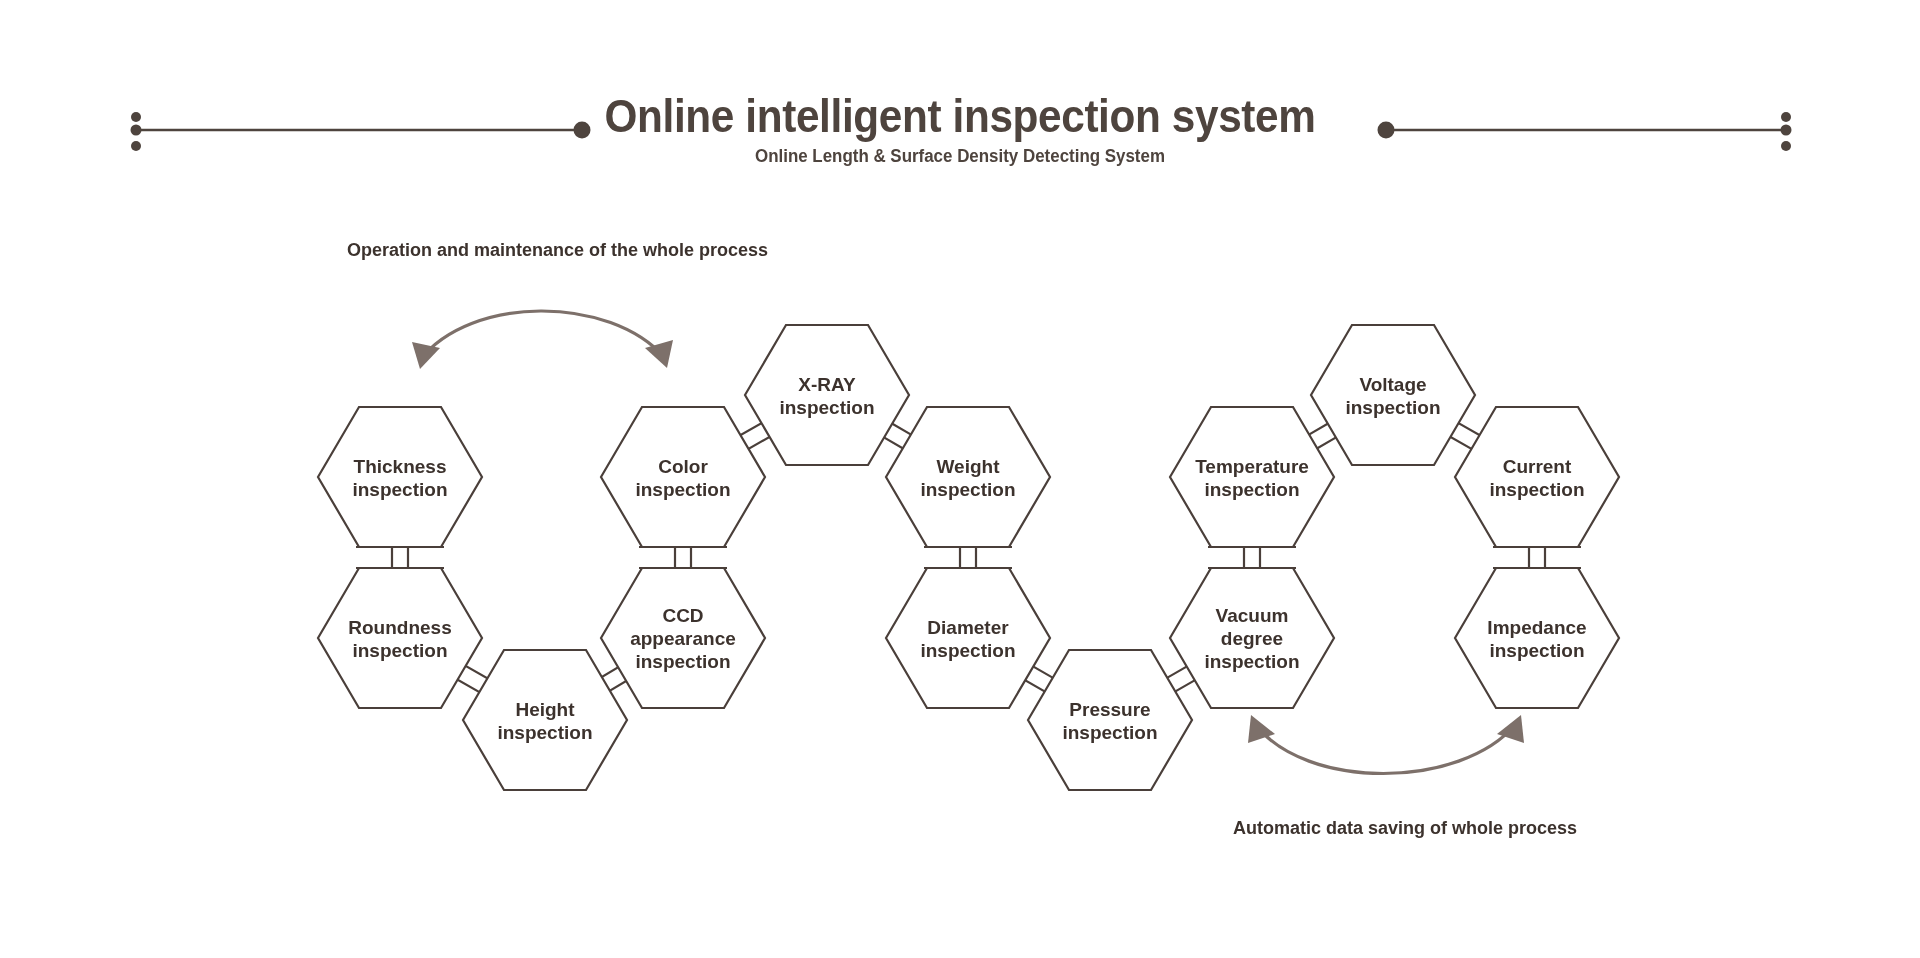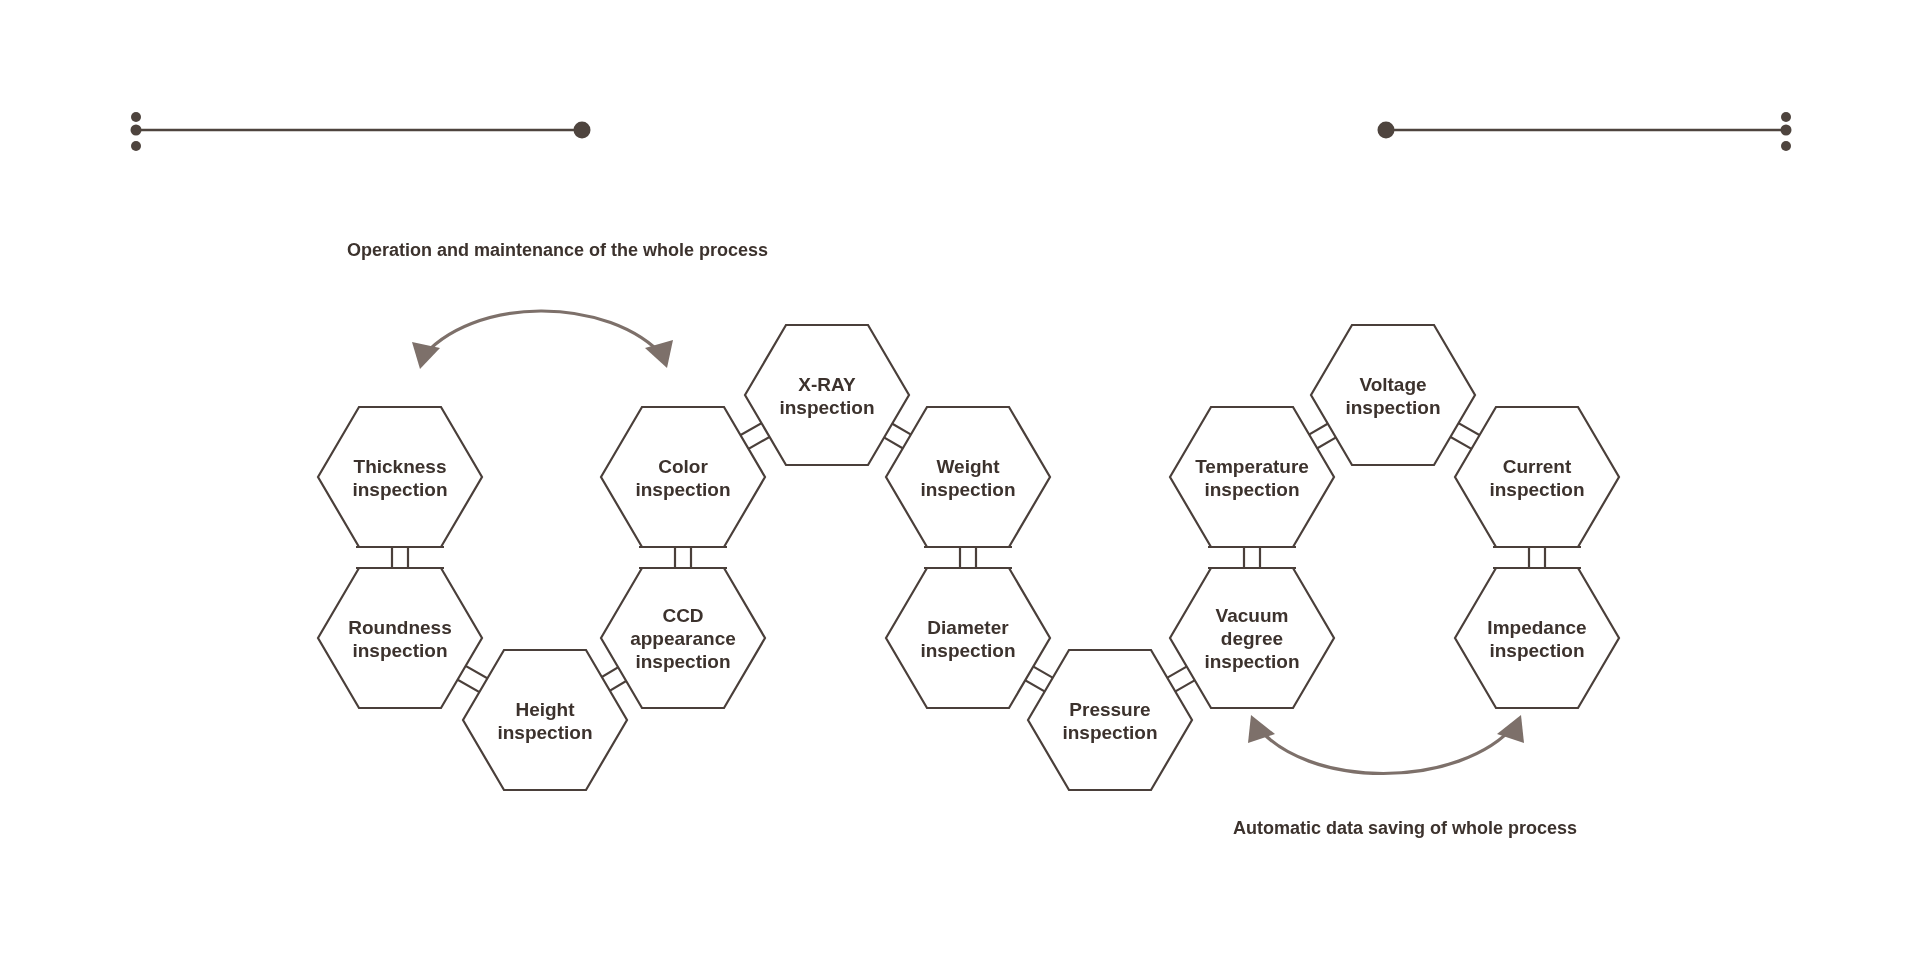--- a/index.html
+++ b/index.html
@@ -116,20 +116,24 @@
 
     <g>
       <line x1="1386" y1="130" x2="1784" y2="130" stroke="#4e443e" stroke-width="2.6"></line>
       <circle cx="1386" cy="130" r="8.5" fill="#4e443e"></circle>
       <circle cx="1786" cy="117" r="5" fill="#4e443e"></circle>
       <circle cx="1786" cy="130" r="5.5" fill="#4e443e"></circle>
       <circle cx="1786" cy="146" r="5" fill="#4e443e"></circle>
     </g>
   </svg>
 
+  <div class="title-block">
+    <h1 class="main-title">Online intelligent inspection system</h1>
+    <p class="sub-title">Online Length &amp; Surface Density Detecting System</p>
+  </div>
 </div>
 
 <div class="diagram">
   <svg id="hexsvg" width="1920" height="768" viewBox="0 0 1920 768">
 
     <g id="connector-layer">
         <g>
           <path class="connector" d="M 356,357 L 392,357 L 392,378 L 356,378"></path>
           <path class="connector" d="M 444,357 L 408,357 L 408,378 L 444,378"></path>
         </g>

